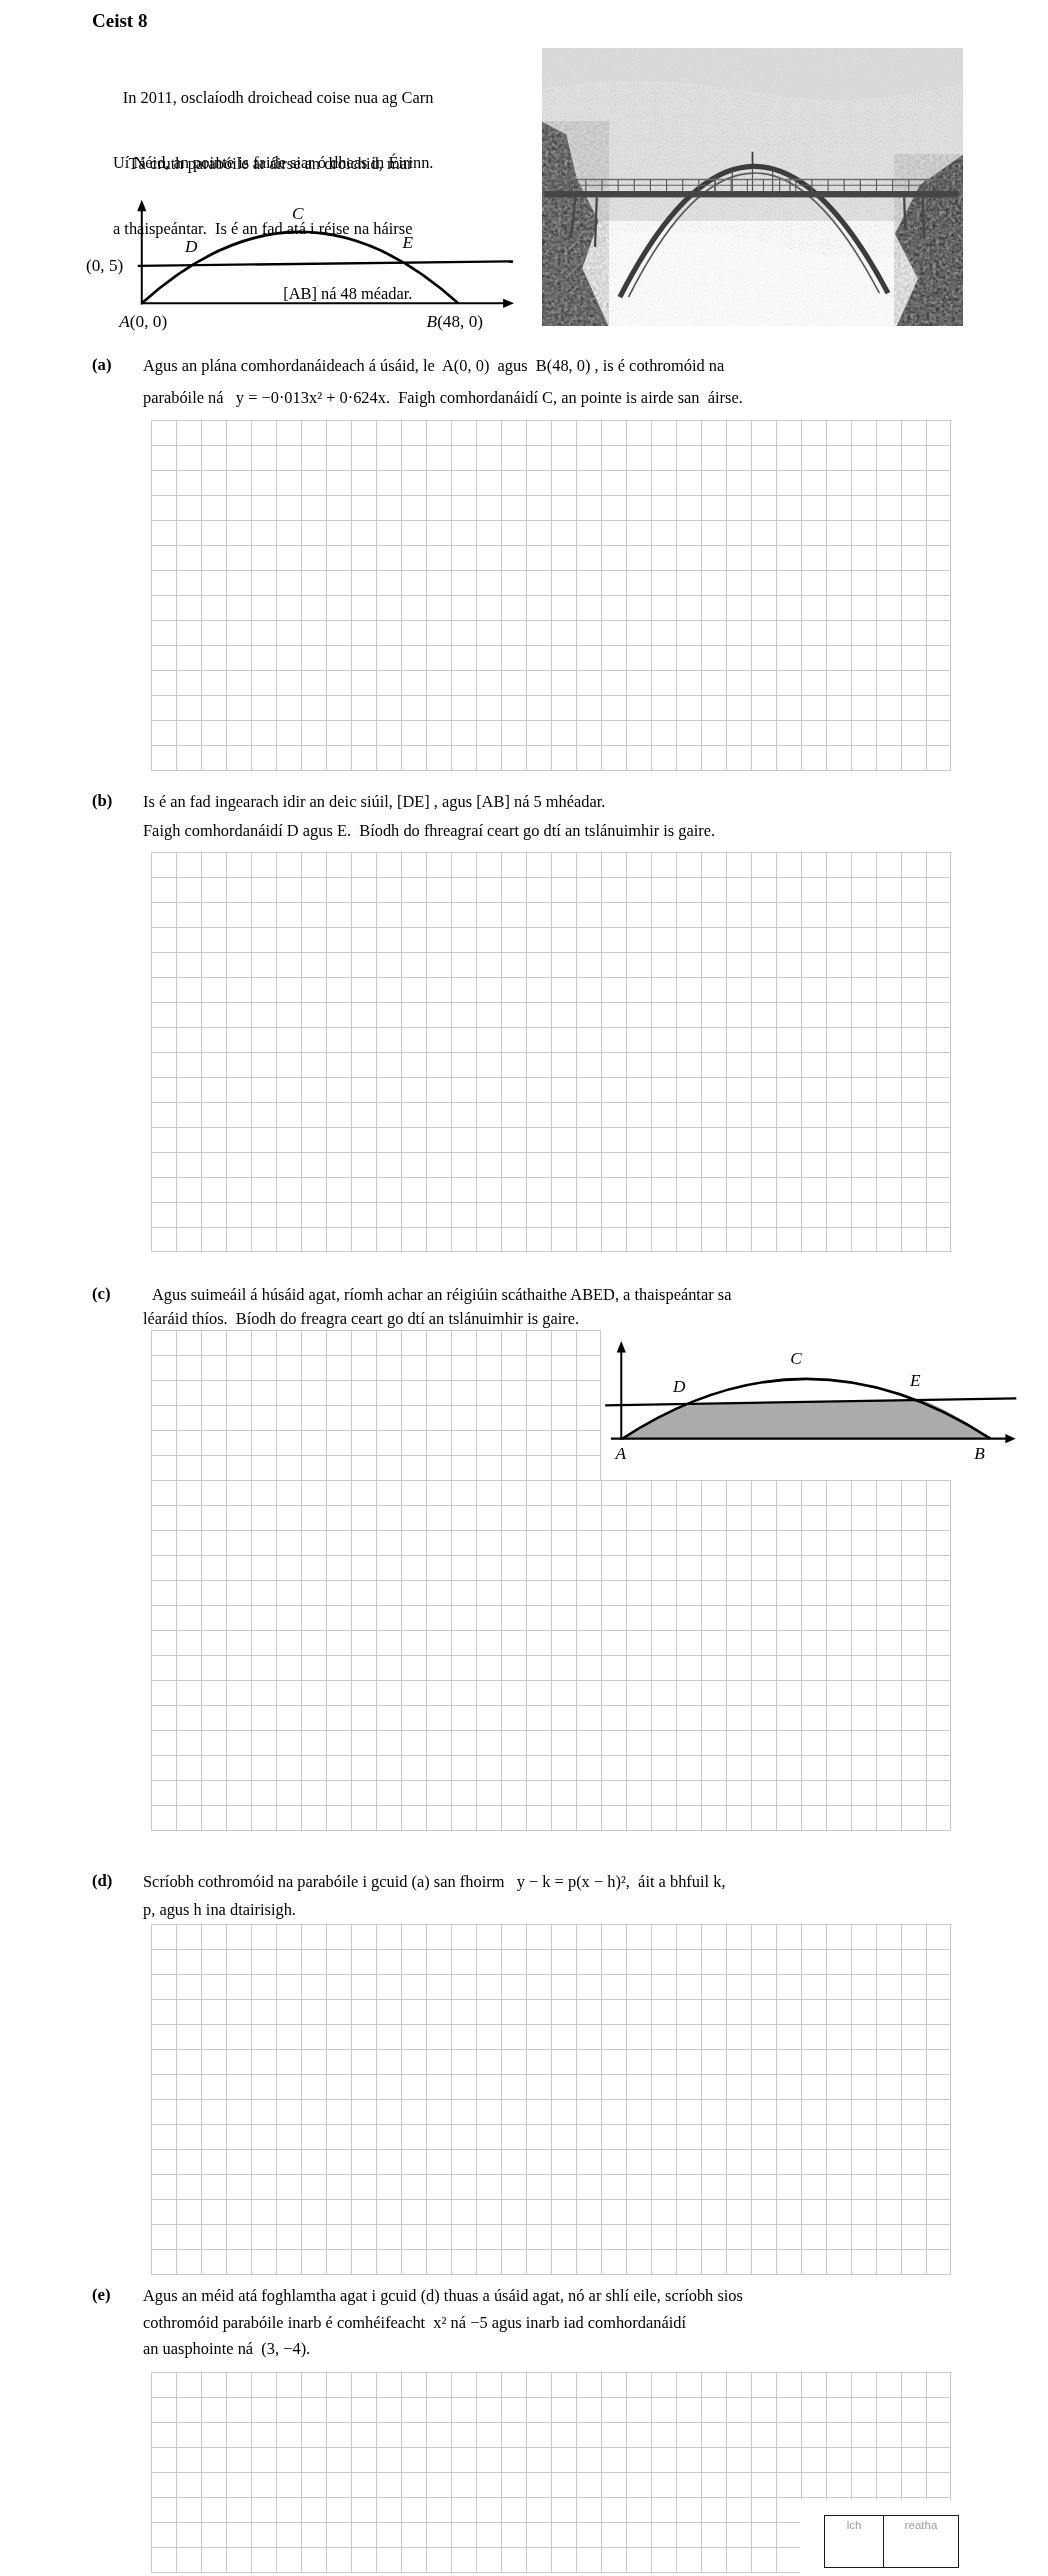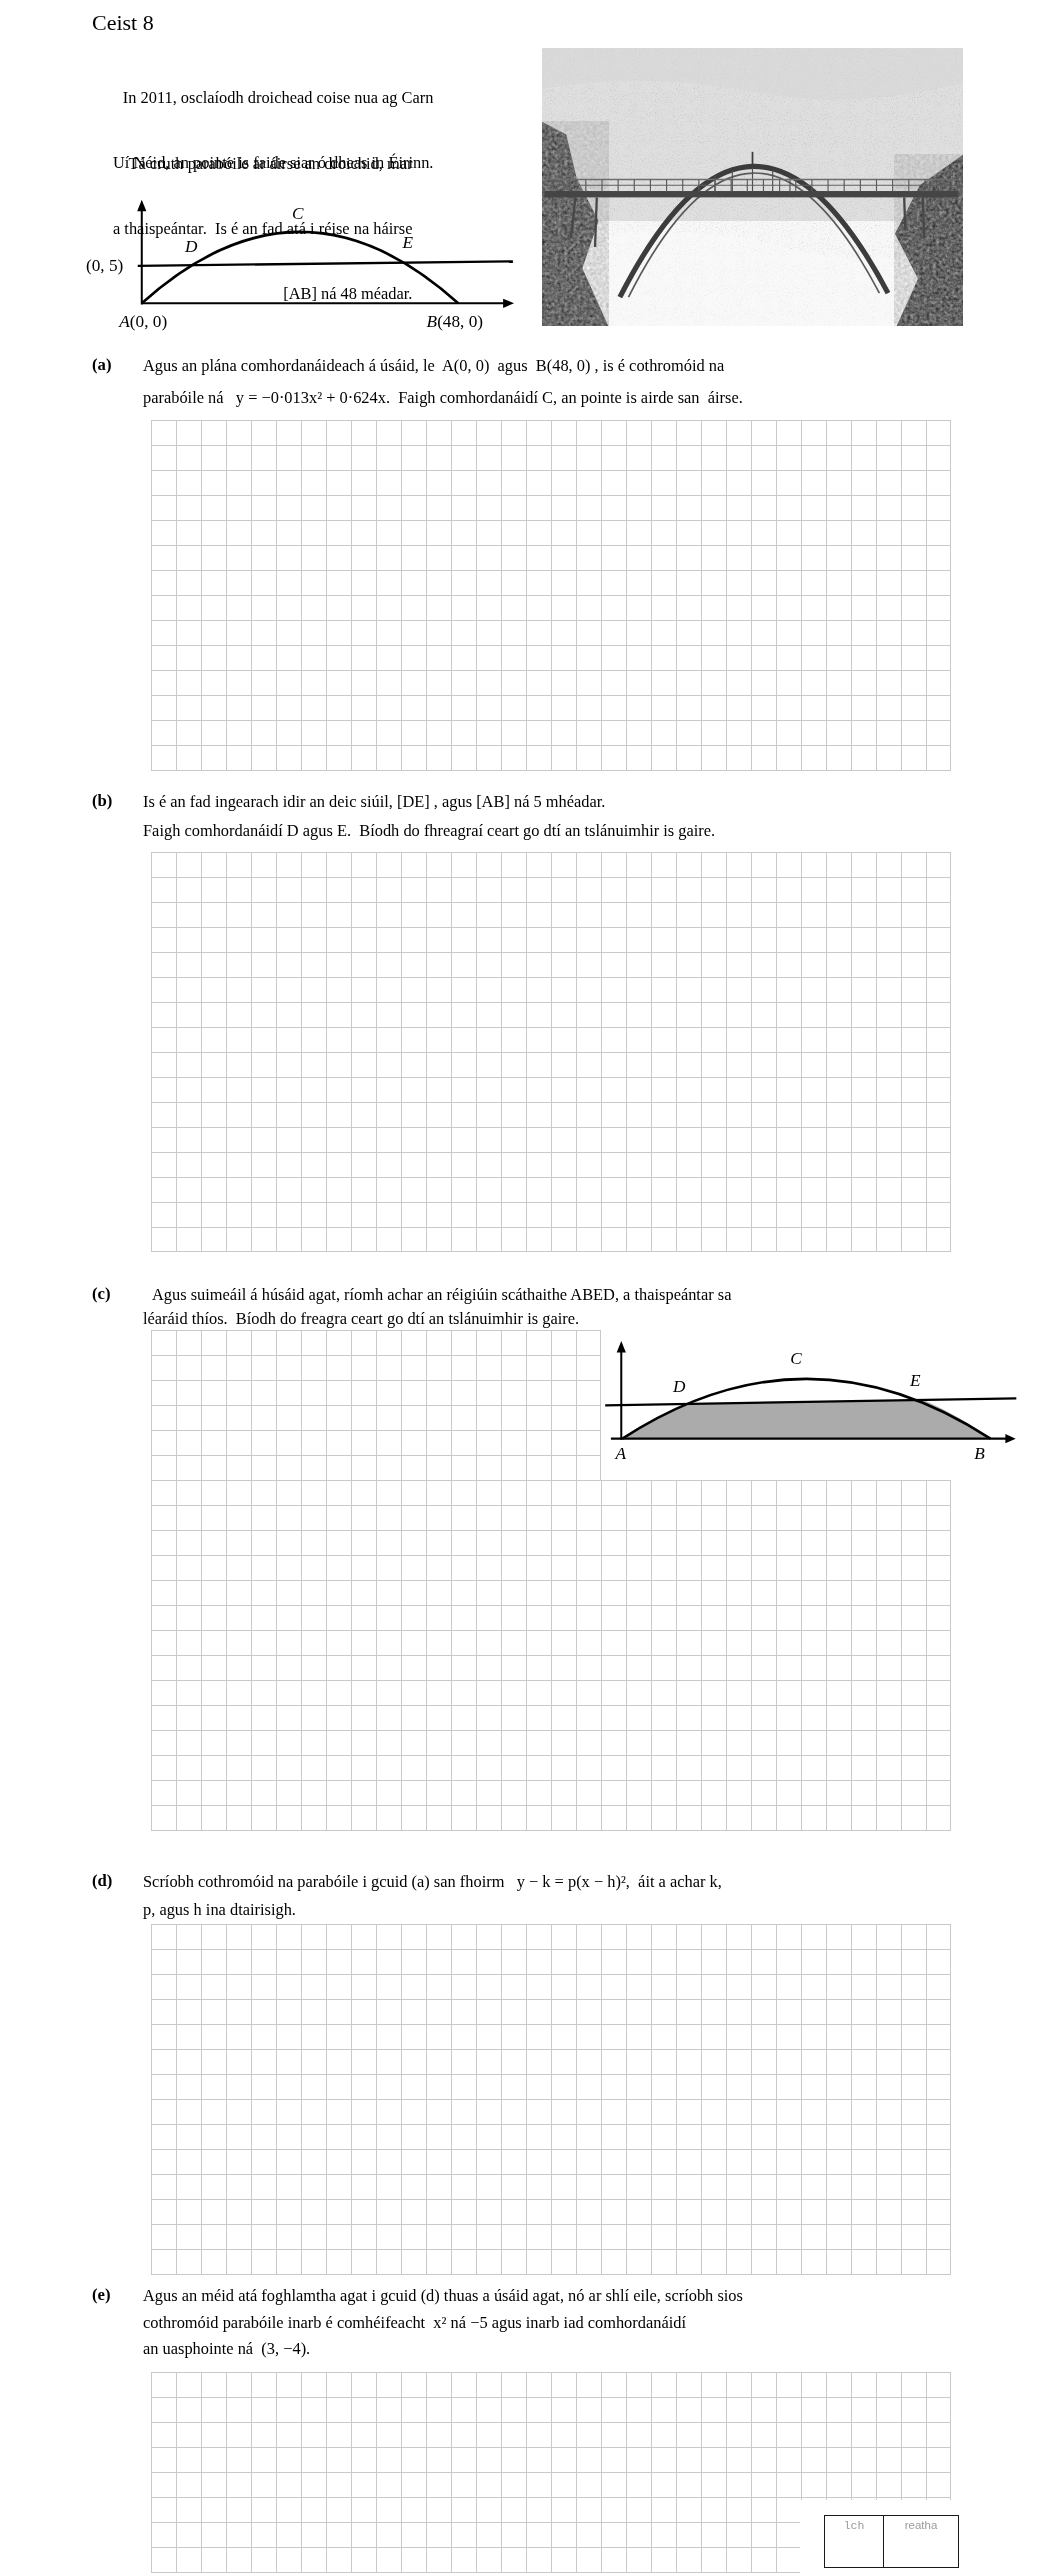--- a/index.html
+++ b/index.html
@@ -2,38 +2,38 @@
 <html style="font-size:9.2px"><head>
 <meta charset="utf-8">
 <style>
   html,body{margin:0;padding:0;}
   body{
     width:1049px;height:2576px;position:relative;background:#ffffff;
     font-family:"Liberation Serif",serif;color:#000;
   }
   .abs{position:absolute;}
   .txt{font-size:16.4px;line-height:1.32;white-space:pre;text-align:right;}
-  .h-title{font-size:22px;font-weight:normal;}
+  .h-title{font-size:19px;font-weight:bold;}
   .marks{font-size:19px;font-weight:bold;text-align:center;width:173px;margin-top:36px;}
   .part-label{font-size:16.7px;font-weight:bold;}
   
   .grid{
     background-color:#fff;
     background-image:
       linear-gradient(to right,#c9c9c9 0.9px,transparent 0.9px),
       linear-gradient(to bottom,#c9c9c9 0.9px,transparent 0.9px);
     background-size:25px 25px;
     border-right:0.9px solid #c9c9c9;
     border-bottom:0.9px solid #c9c9c9;
   }
   .notch{background:#ffffff;}
   .footer-boxes{display:flex;border:1.7px solid #1a1a1a;background:#fff;}
   .fbox{height:48px;padding-top:2.9px;text-align:center;
         font-family:"Liberation Sans",sans-serif;font-size:11.5px;color:#9a9a9a;}
-  .fbox1{width:58px;font-family:Liberation Mono, monospace;}
+  .fbox1{width:58px;}
   .fbox2{width:74px;border-left:1.7px solid #1a1a1a;}
   .dlabel{font-size:30px;font-family:"Liberation Serif",serif;}
   .it{font-style:italic;}
   svg text{fill:#000;}
 </style>
 </head>
 <body>
 
 <div class="abs h-title" style="left:92px;top:10.4px;">Ceist 8</div>
 <div class="abs marks" style="left:784px;top:10.4px;">(50 marc)</div>
@@ -171,21 +171,21 @@
   <polygon points="50,32 66,32 58,12" fill="#000"></polygon>
 
   <text class="dlabel it" x="148" y="100">D</text>
   <text class="dlabel it" x="352" y="52">C</text>
   <text class="dlabel it" x="560" y="90">E</text>
   <text class="dlabel it" x="48" y="218">A</text>
   <text class="dlabel it" x="672" y="218">B</text>
 </svg>
 
 <div class="abs part-label" style="left:92px;top:1871px;">(d)</div>
-<div class="abs txt" style="left:143px;top:1871px;">Scríobh cothromóid na parabóile i gcuid (a) san fhoirm   y − k = p(x − h)²,  áit a achar k,</div>
+<div class="abs txt" style="left:143px;top:1871px;">Scríobh cothromóid na parabóile i gcuid (a) san fhoirm   y − k = p(x − h)²,  áit a bhfuil k,</div>
 <div class="abs txt" style="left:143px;top:1899px;">p, agus h ina dtairisigh.</div>
 <div class="abs grid" style="left:151px;top:1924px;width:799px;height:350px;"></div>
 
 <div class="abs part-label" style="left:92px;top:2285px;">(e)</div>
 <div class="abs txt" style="left:143px;top:2285px;">Agus an méid atá foghlamtha agat i gcuid (d) thuas a úsáid agat, nó ar shlí eile, scríobh sios</div>
 <div class="abs txt" style="left:143px;top:2312px;">cothromóid parabóile inarb é comhéifeacht  x² ná −5 agus inarb iad comhordanáidí</div>
 <div class="abs txt" style="left:143px;top:2338px;">an uasphointe ná  (3, −4).</div>
 <div class="abs grid" style="left:151px;top:2372px;width:799px;height:200px;"></div>
 <div class="abs notch" style="left:800px;top:2500px;width:152px;height:73px;"></div>
 

